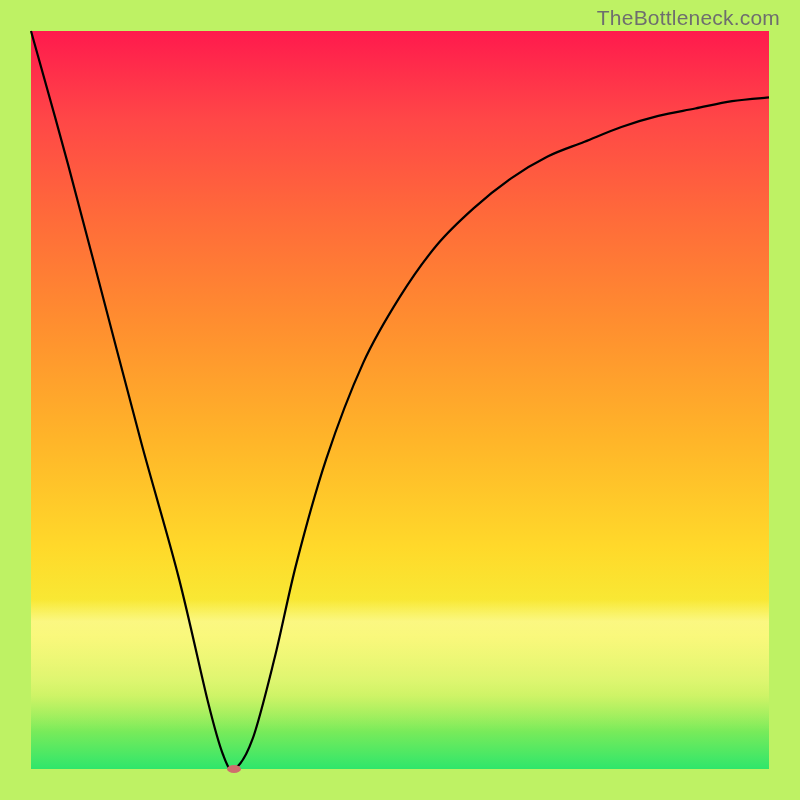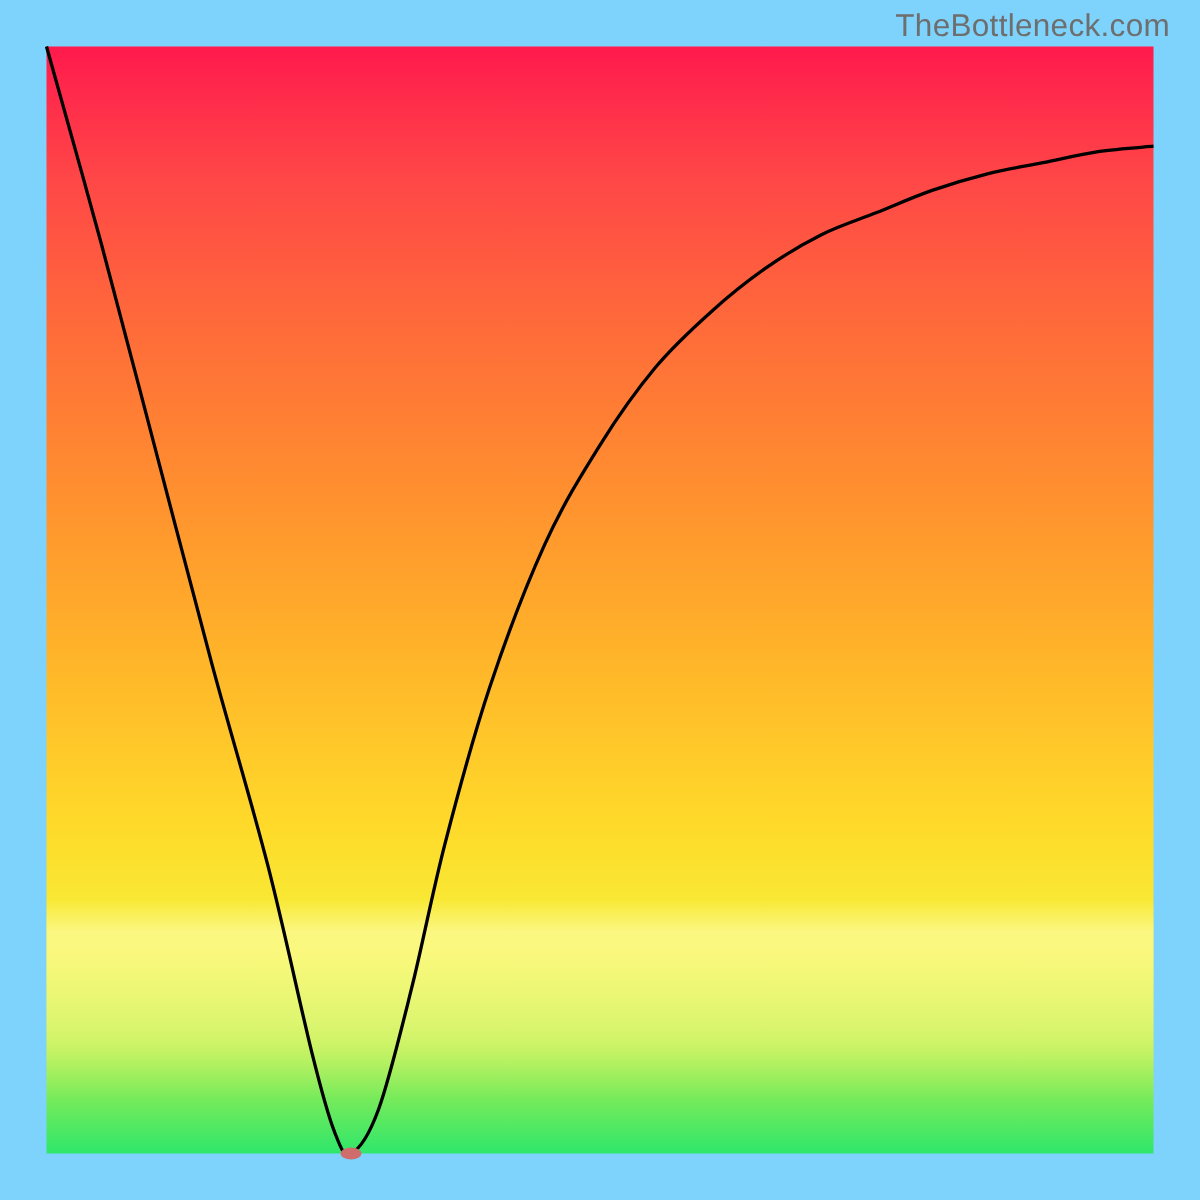--- a/index.html
+++ b/index.html
@@ -7,21 +7,21 @@
     padding: 0;
     width: 800px;
     height: 800px;
     background: #000;
     font-family: Arial, Helvetica, sans-serif;
   }
   .frame {
     position: relative;
     width: 800px;
     height: 800px;
-    background: #7dd3fc;
+    background: #bef264;
   }
   .plot-area {
     position: absolute;
     left: 31px;
     top: 31px;
     width: 738px;
     height: 738px;
     
     background:
       linear-gradient(to bottom,

